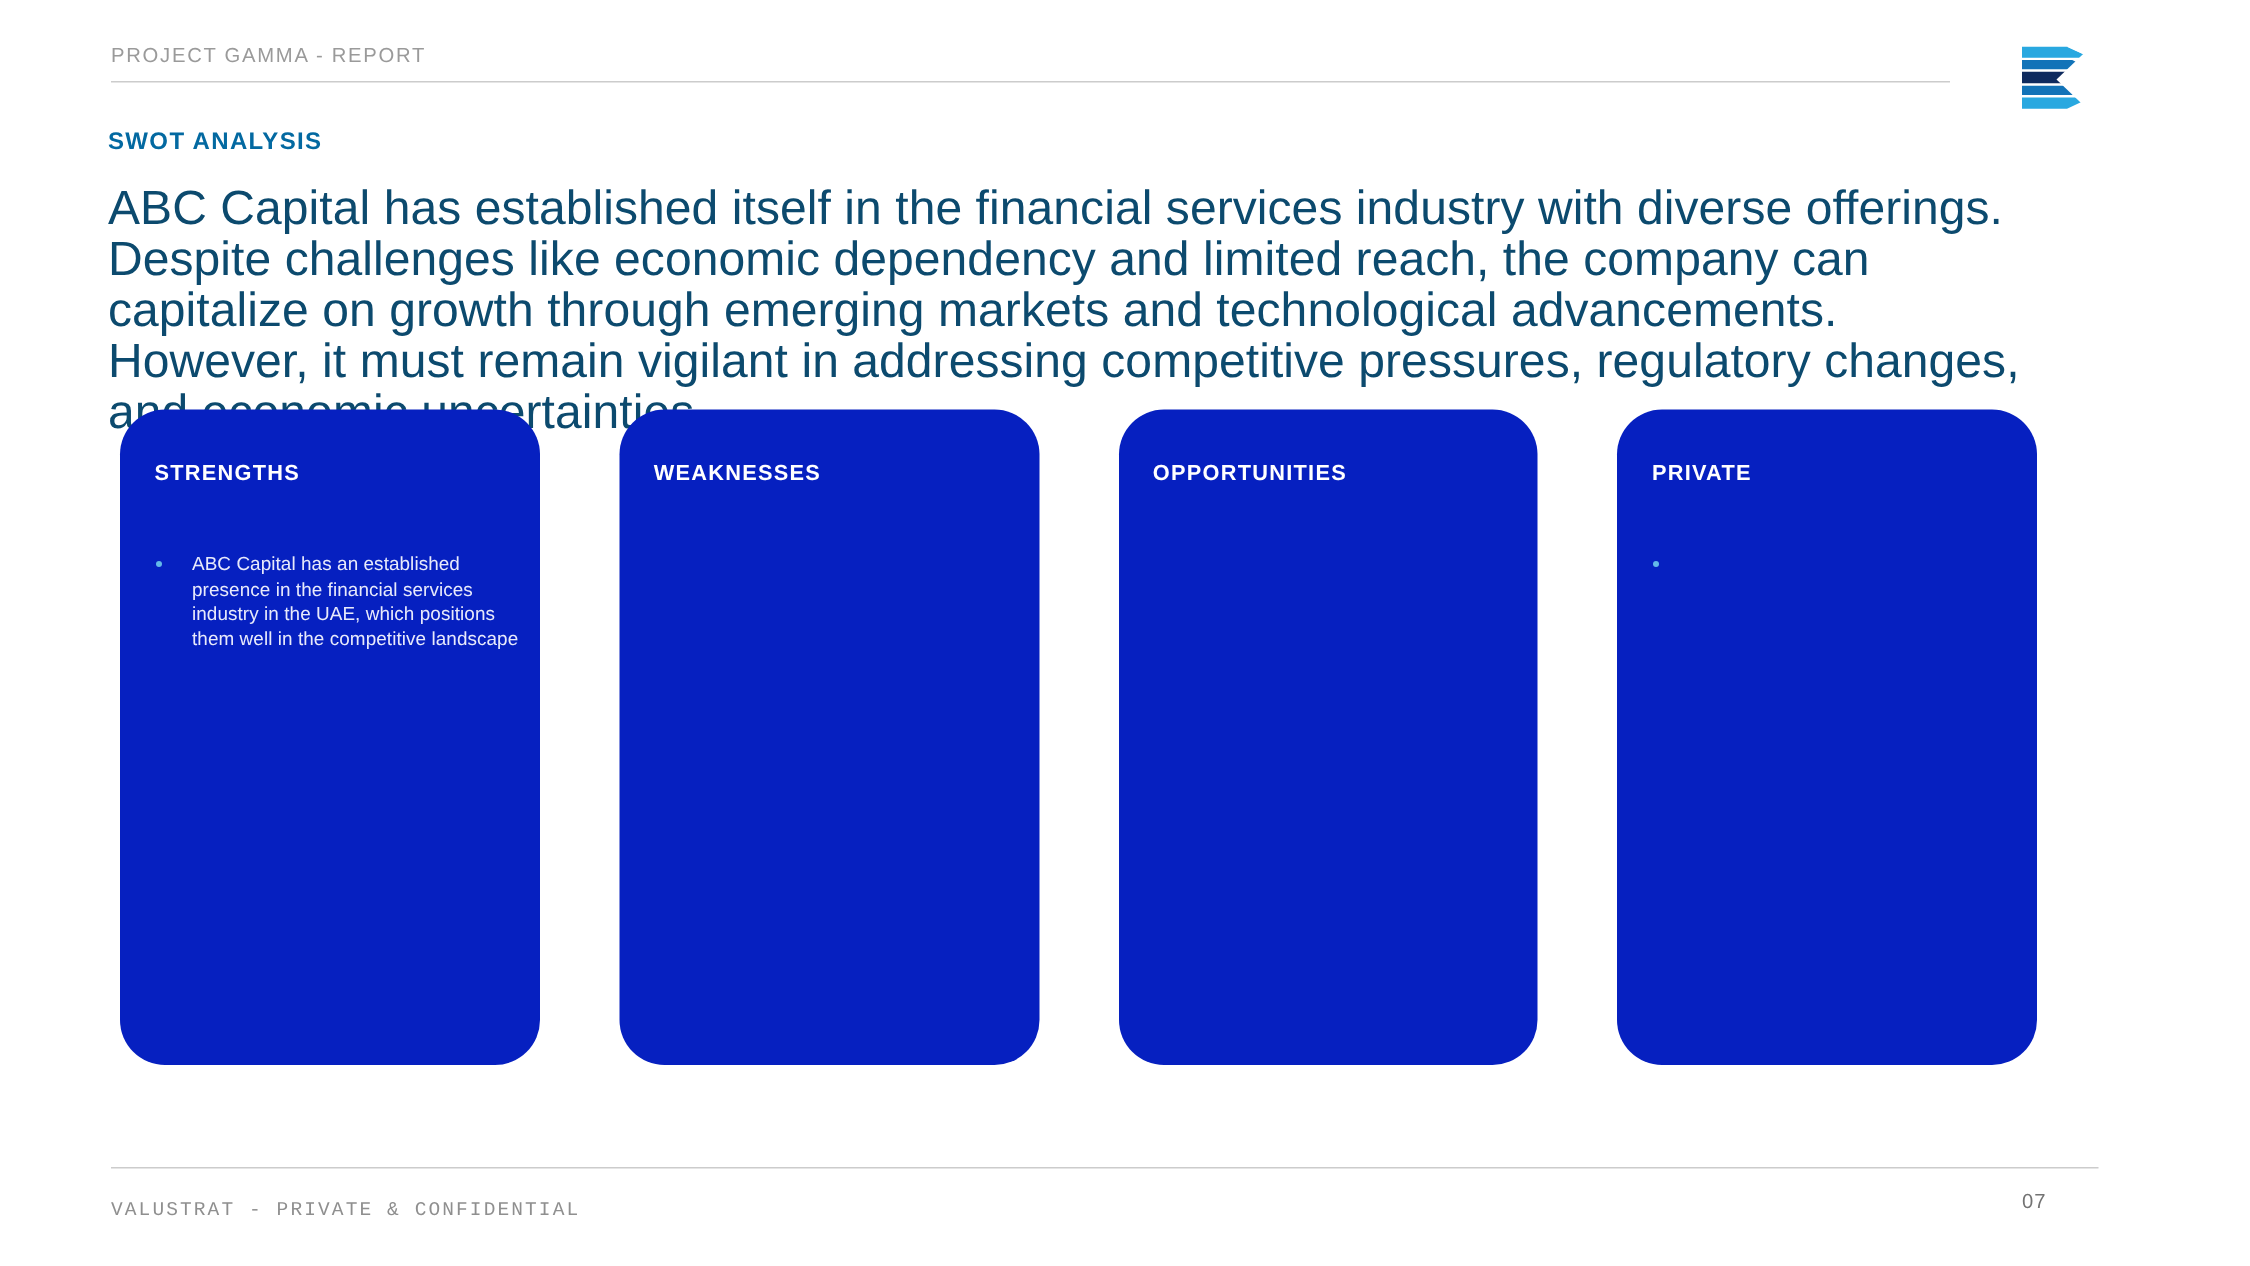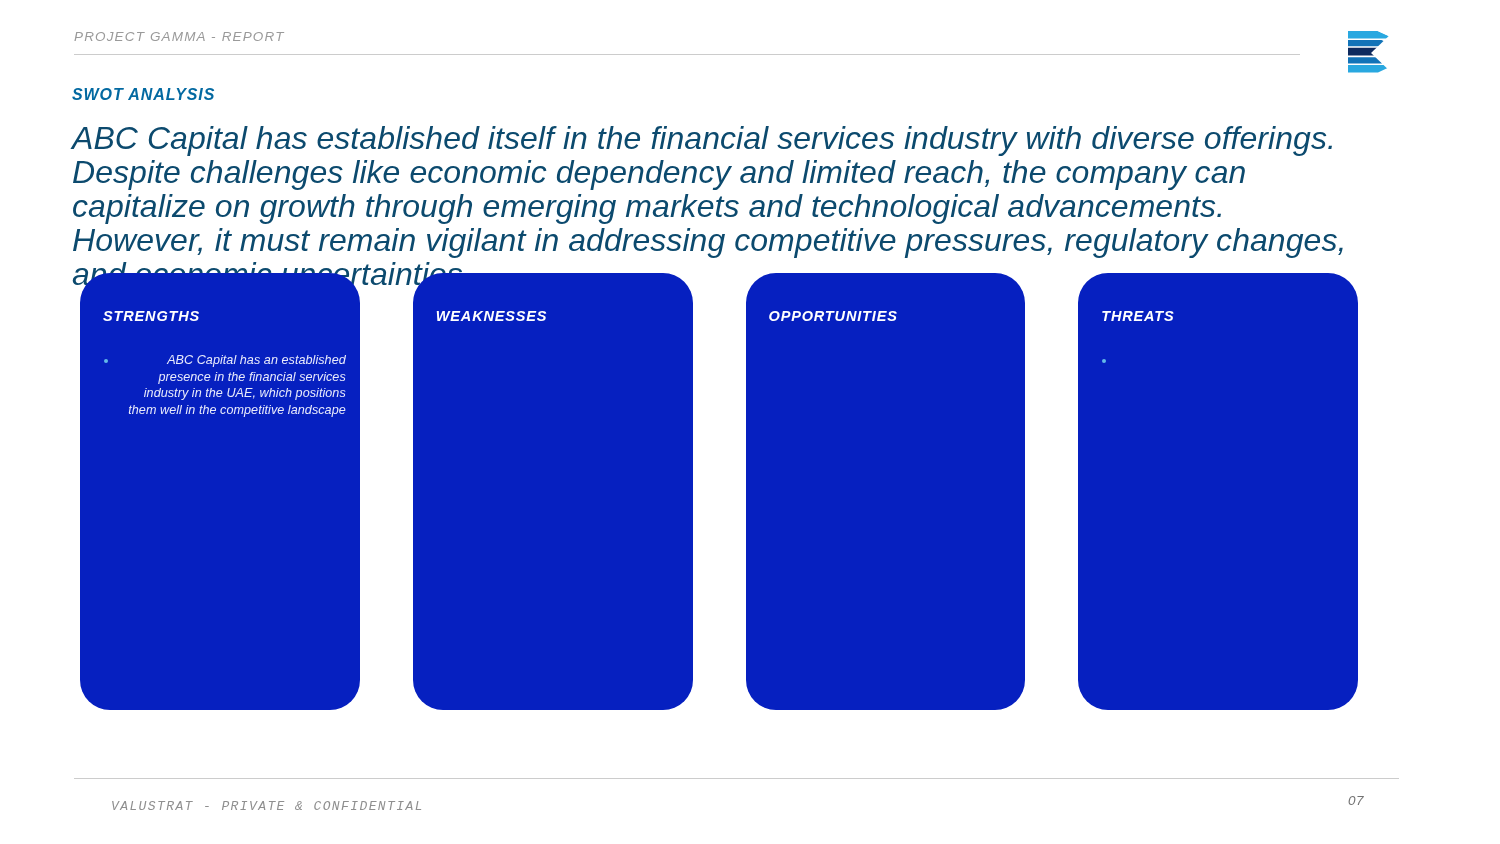--- a/index.html
+++ b/index.html
@@ -12,21 +12,20 @@
     height: 844px;
     overflow: hidden;
     font-family: "Liberation Sans", sans-serif;
     -webkit-font-smoothing: antialiased;
   }
   .slide {
     position: relative;
     width: 1370px;
     height: 844px;
     background: #ffffff;
-    font-style: italic;
   }
 
   
   .header-eyebrow {
     position: absolute;
     left: 74px;
     top: 29px;
     font-size: 13.5px;
     letter-spacing: 1.15px;
     color: #9a9a9a;
@@ -98,22 +97,21 @@
     top: 35px;
     font-size: 14.5px;
     font-weight: bold;
     letter-spacing: 0.85px;
     color: #ffffff;
   }
   .card-bullets {
     position: absolute;
     left: 16px;
     right: 14px;
-    top: 79px;
-    text-align: right;
+    top: 95px;
   }
   .bullet-row {
     display: flex;
     align-items: flex-start;
   }
   .bullet-dot {
     flex: 0 0 auto;
     width: 32px;
     padding-top: 6px;
     text-align: left;
@@ -147,21 +145,20 @@
   }
   .footer-text {
     position: absolute;
     left: 74px;
     top: 799px;
     font-size: 13px;
     letter-spacing: 1.4px;
     color: #8f8f8f;
     font-family: "Liberation Mono", monospace;
     white-space: nowrap;
-    margin-left: 37px;
   }
   .footer-page {
     position: absolute;
     left: 1348px;
     top: 793px;
     font-size: 13.5px;
     color: #737373;
     letter-spacing: 0.6px;
     font-family: "Liberation Sans", sans-serif;
   }
@@ -204,21 +201,21 @@
 
     <div class="card">
       <div class="card-title">WEAKNESSES</div>
     </div>
 
     <div class="card">
       <div class="card-title">OPPORTUNITIES</div>
     </div>
 
     <div class="card">
-      <div class="card-title">THREATS</div>
+      <div class="card-title">PRIVATE</div>
       <div class="card-bullets">
         <div class="bullet-row">
           <span class="bullet-dot"><i></i></span>
         </div>
       </div>
     </div>
 
   </div>
 
   <div class="footer-rule"></div>

